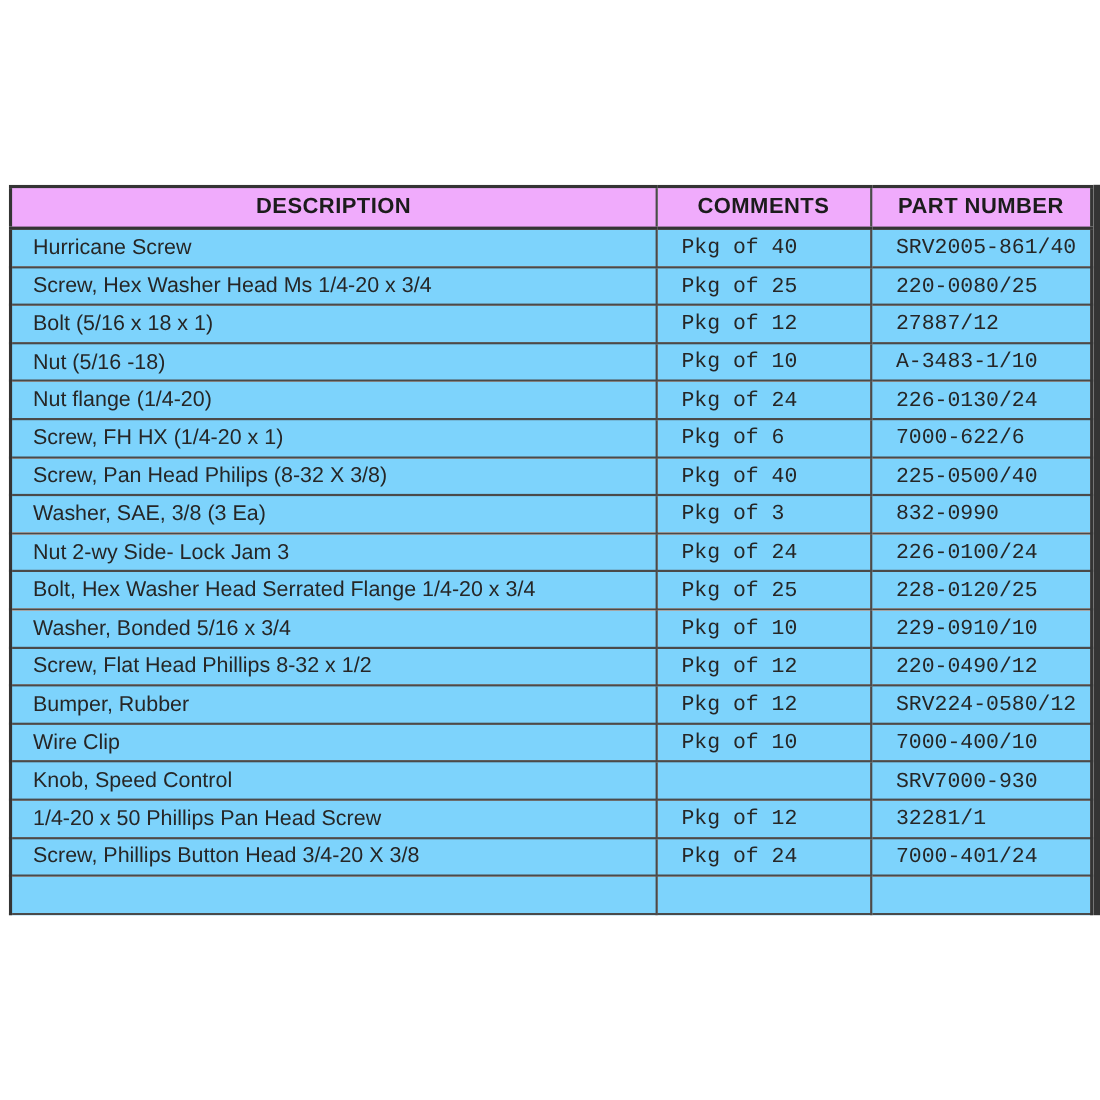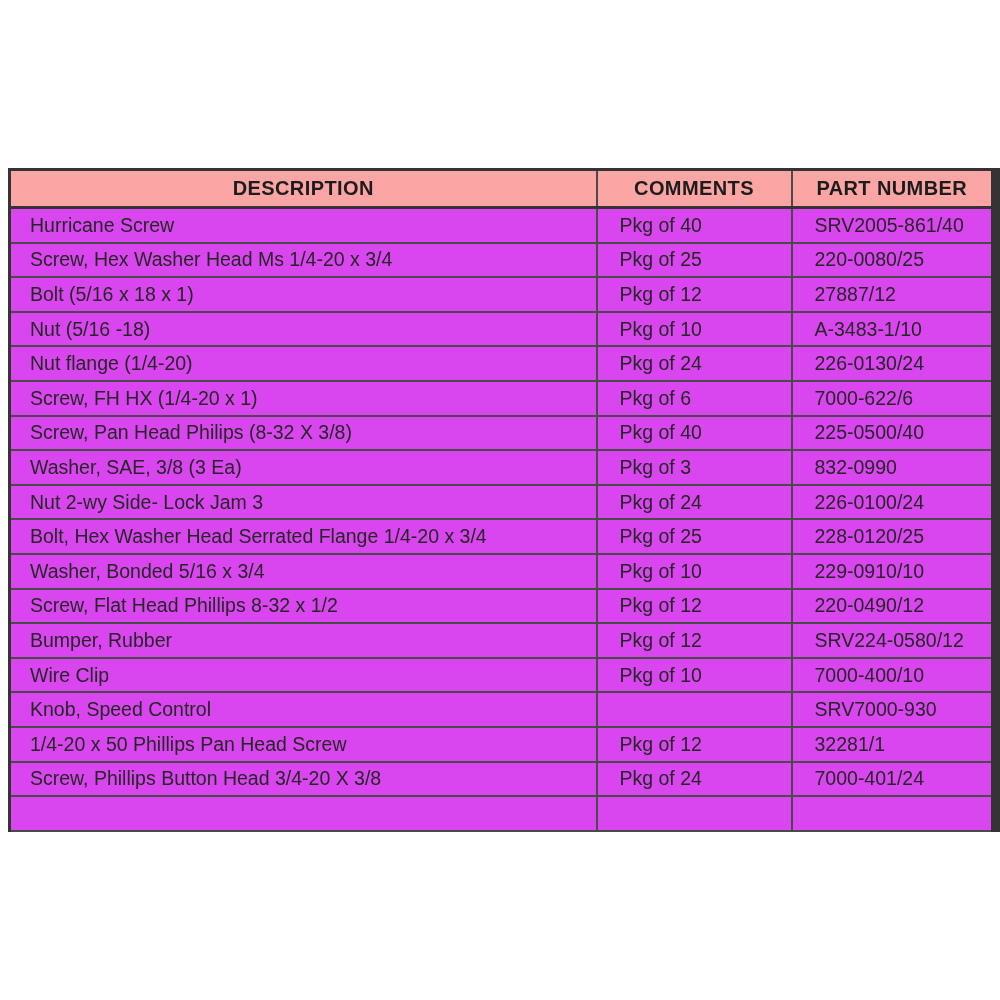--- a/index.html
+++ b/index.html
@@ -34,40 +34,41 @@
   }
   table.parts col.c-desc { width: 587px; }
   table.parts col.c-comm { width: 195px; }
   table.parts th, table.parts td {
     border: 2px solid #4a4a4a;
     vertical-align: middle;
     overflow: hidden;
     white-space: nowrap;
   }
   table.parts th {
-    background: #fca5a5;
+    background: #f0abfc;
     color: #1c1c1c;
     font-size: 20px;
     font-weight: bold;
     letter-spacing: 0.4px;
     height: 33px;
     border-top: 3px solid #343434;
     border-bottom: 3px solid #343434;
   }
   table.parts td {
     height: 32.6px;
     font-size: 19.5px;
     color: #262626;
-    background: #d946ef;
+    background: #7dd3fc;
     padding: 0 12px 0 19px;
     text-align: left;
   }
   table.parts td.comments,
   table.parts td.part_number {
     padding-left: 22px;
+    font-family: Liberation Mono, monospace;
   }
 </style>
 </head>
 <body>
 
 <div class="page">
   <div class="table-wrap">
     <table class="parts">
       <colgroup>
         <col class="c-desc">

